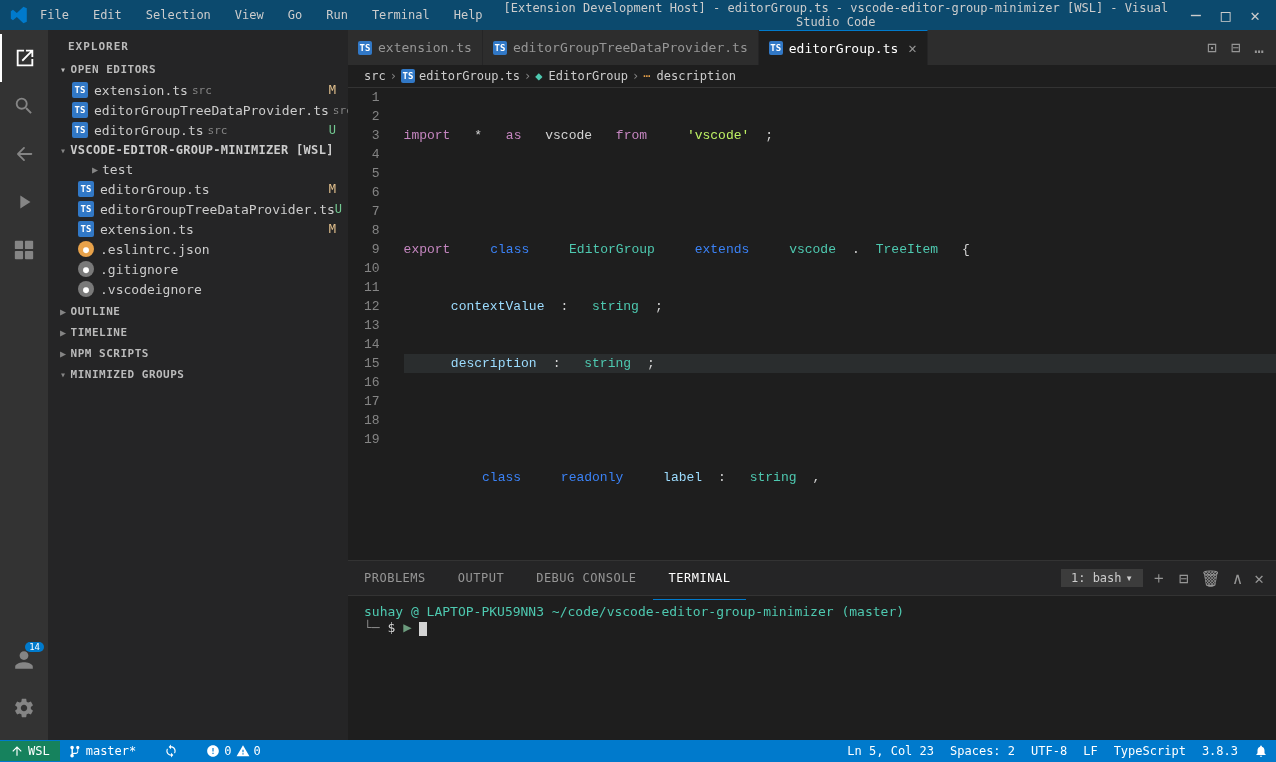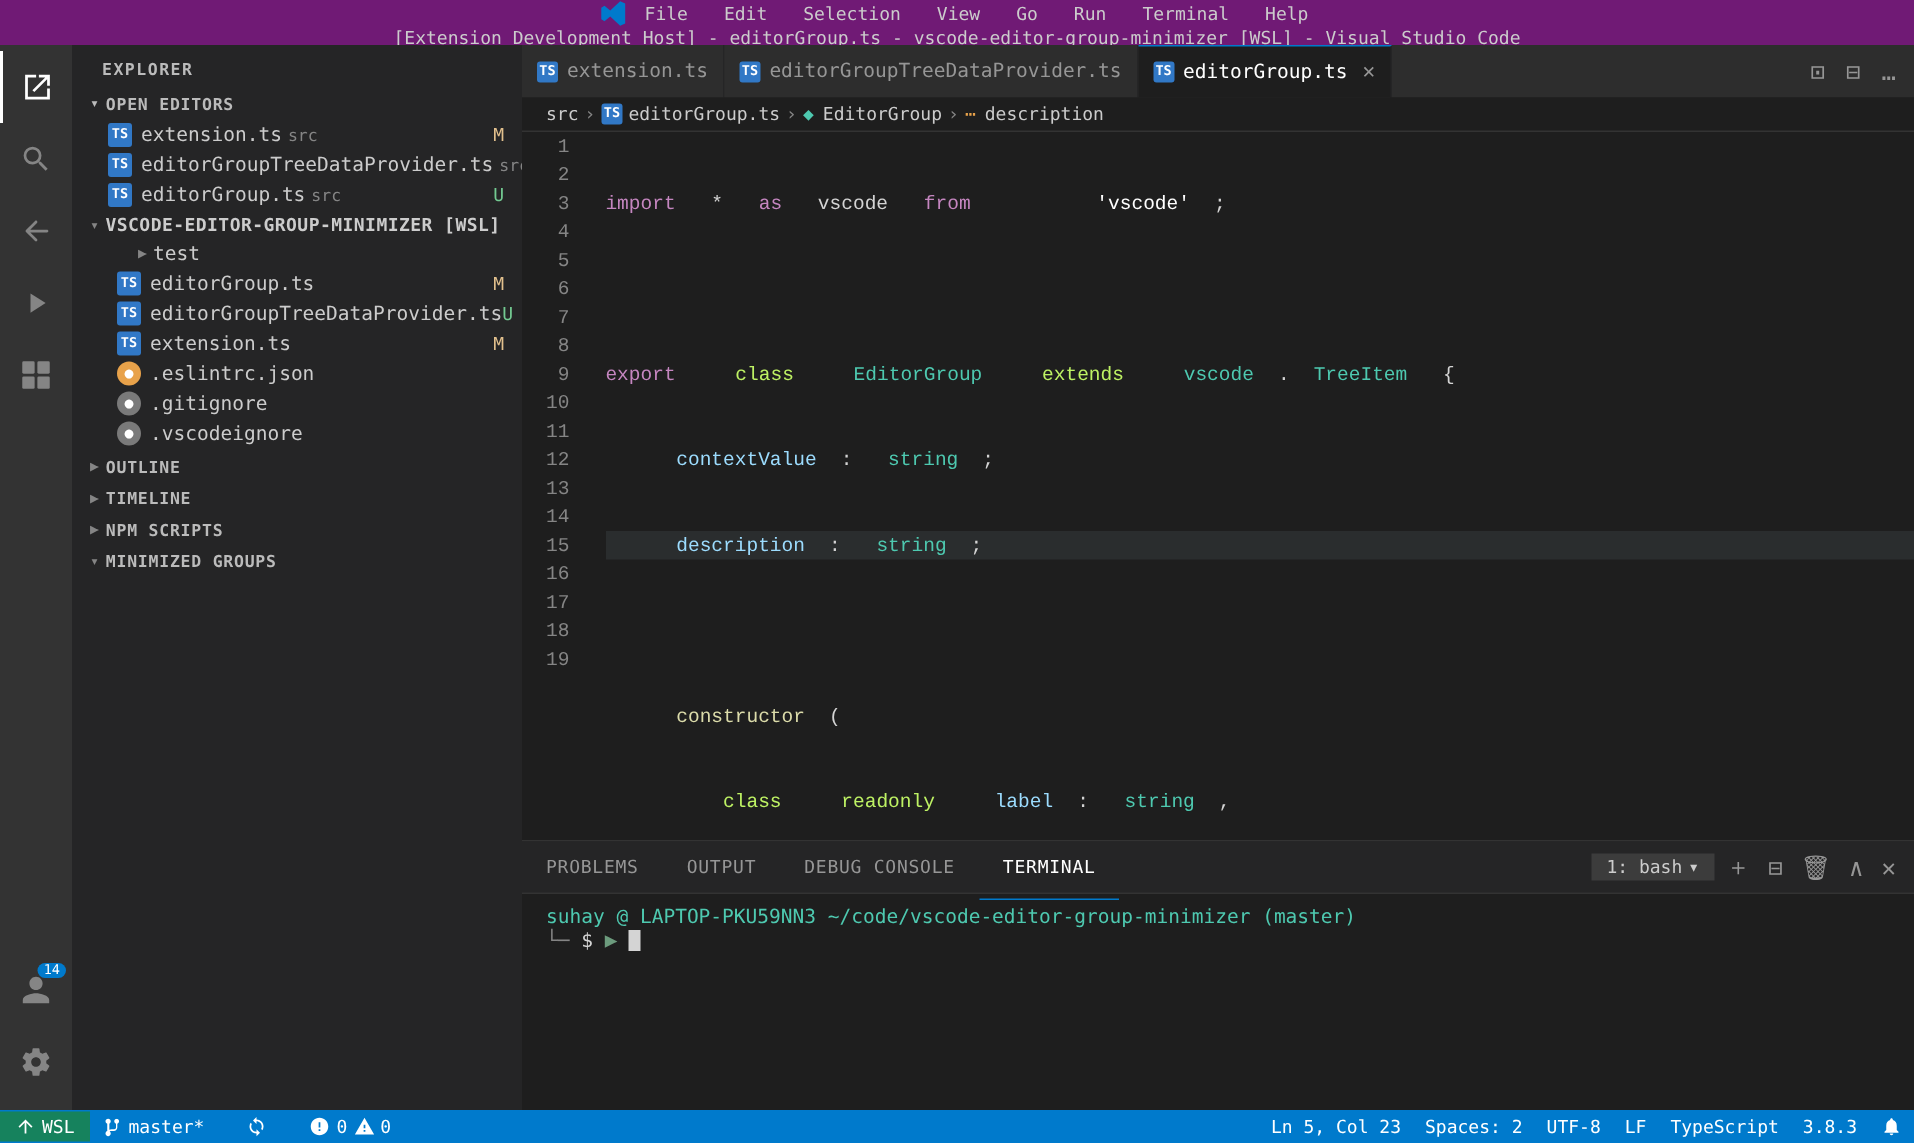--- a/index.html
+++ b/index.html
@@ -10,28 +10,27 @@
       font-size: 13px;
       width: 1276px;
       height: 762px;
       overflow: hidden;
       display: flex;
       flex-direction: column;
     }
 
     
     .titlebar {
-      background: #701a75;
+      background: #0c4a6e;
       height: 30px;
       display: flex;
       align-items: center;
       justify-content: space-between;
       padding: 0 10px;
       flex-shrink: 0;
-      flex-direction: column;
     }
     .titlebar-left {
       display: flex;
       align-items: center;
       gap: 8px;
     }
     .titlebar-menu {
       display: flex;
       gap: 16px;
       font-size: 12px;
@@ -366,25 +365,25 @@
     .code-line {
       height: 19px;
       display: flex;
       align-items: center;
       font-size: 13px;
       gap: 16px;
     }
     .code-line.highlight-line { background: #2a2d2e; }
 
     
-    .kw { color: #bef264; }        
+    .kw { color: #3b82f6; }        
     .kw2 { color: #c586c0; }       
     .cls { color: #4ec9b0; }       
     .fn { color: #dcdcaa; }        
-    .str { color: #ffffff; margin-left: 44px; }        
+    .str { color: #bef264; }        
     .prop { color: #9cdcfe; }      
     .type { color: #4ec9b0; }      
     .plain { color: #d4d4d4; }       
 
     
     .panel {
       background: #1e1e1e;
       flex-shrink: 0;
       display: flex;
       flex-direction: column;
@@ -694,21 +693,20 @@
         <div class="line-number">18</div>
         <div class="line-number">19</div>
       </div>
       <div class="code-content">
         <div class="code-line"><span class="kw2">import</span><span class="plain"> * </span><span class="kw2">as</span><span class="plain"> vscode </span><span class="kw2">from</span><span class="plain"> </span><span class="str">'vscode'</span><span class="plain">;</span></div>
         <div class="code-line">&nbsp;</div>
         <div class="code-line"><span class="kw2">export</span><span class="plain"> </span><span class="kw">class</span><span class="plain"> </span><span class="cls">EditorGroup</span><span class="plain"> </span><span class="kw">extends</span><span class="plain"> </span><span class="cls">vscode</span><span class="plain">.</span><span class="cls">TreeItem</span><span class="plain"> {</span></div>
         <div class="code-line"><span class="plain">    </span><span class="prop">contextValue</span><span class="plain">: </span><span class="type">string</span><span class="plain">;</span></div>
         <div class="code-line highlight-line"><span class="plain">    </span><span class="prop">description</span><span class="plain">: </span><span class="type">string</span><span class="plain">;</span></div>
         <div class="code-line">&nbsp;</div>
-        <div class="code-line"><span class="plain">    </span><span class="fn">constructor</span><span class="plain">(</span></div>
         <div class="code-line"><span class="plain">        </span><span class="kw">class</span><span class="plain"> </span><span class="kw">readonly</span><span class="plain"> </span><span class="prop">label</span><span class="plain">: </span><span class="type">string</span><span class="plain">,</span></div>
         
         
         
         
         
         
         
         
         

